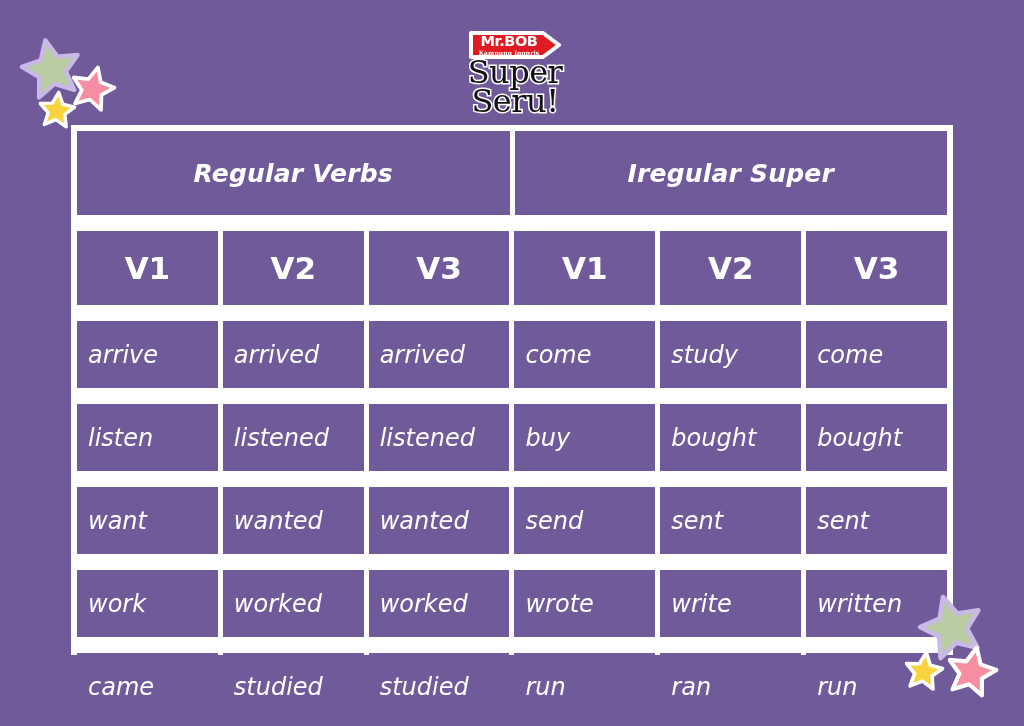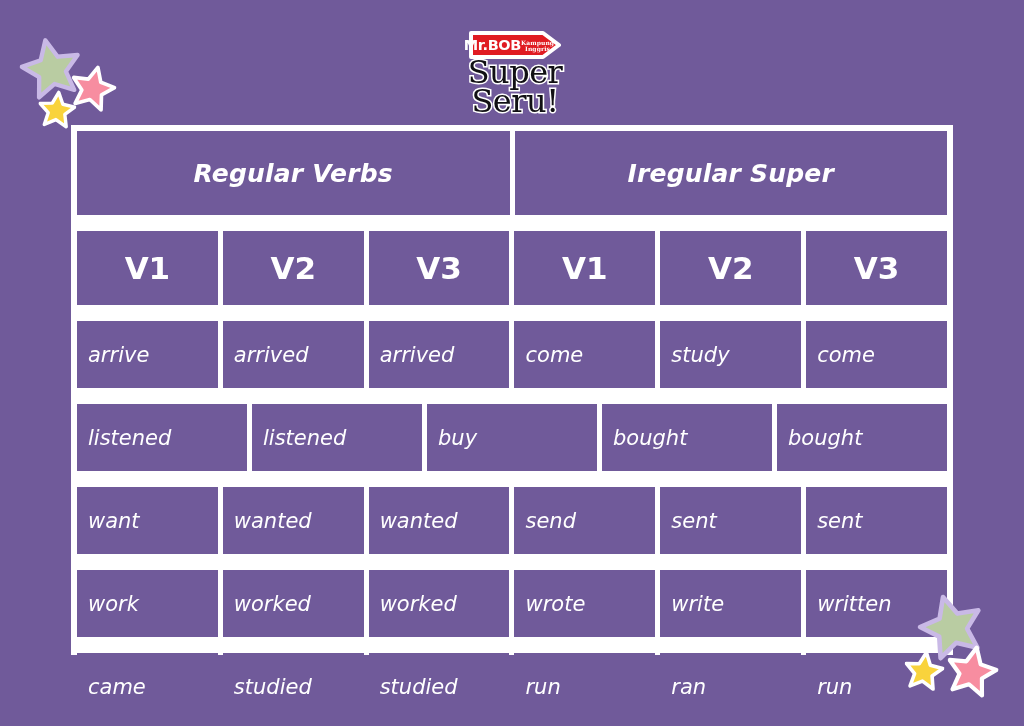--- a/index.html
+++ b/index.html
@@ -44,21 +44,21 @@
     margin: 0 auto;
   }
   .logo-banner svg { display: block; }
   .logo-banner-text {
     position: absolute;
     left: 0;
     top: 0;
     width: 84px;
     height: 30px;
     display: flex;
-    flex-direction: row;
+    flex-direction: column;
     align-items: center;
     justify-content: center;
     line-height: 1;
   }
   .logo-brand {
     color: #ffffff;
     font-size: 14.5px;
     font-weight: bold;
     letter-spacing: -0.4px;
     font-family: "DejaVu Sans", "Liberation Sans", sans-serif;
@@ -125,21 +125,21 @@
   }
   .cell.colhead {
     flex: 1 1 0;
     justify-content: center;
     font-size: 31px;
     font-weight: bold;
   }
   .cell.data {
     flex: 1 1 0;
     justify-content: flex-start;
-    font-size: 21px;
+    font-size: 24px;
     font-style: italic;
     padding-left: 11px;
   }
 </style>
 </head>
 <body>
 
 <div class="star-cluster top-left">
   <svg class="star" width="62" height="62" viewBox="0 0 100 100" style="left:6px; top:8px; transform:rotate(-12deg);">
     <path d="M50 6 L64 36 L96 40 L72 62 L79 94 L50 78 L21 94 L28 62 L4 40 L36 36 Z" fill="#b9cca2" stroke="#c9b9e6" stroke-width="7" stroke-linejoin="round"></path>
@@ -187,20 +187,21 @@
   <div class="table-row row-body">
     <div class="cell data">arrive</div>
     <div class="cell data">arrived</div>
     <div class="cell data">arrived</div>
     <div class="cell data">come</div>
     <div class="cell data">study</div>
     <div class="cell data">come</div>
   </div>
 
   <div class="table-row row-body">
+    <div class="cell data">listen</div>
     <div class="cell data">listened</div>
     <div class="cell data">listened</div>
     <div class="cell data">buy</div>
     <div class="cell data">bought</div>
     <div class="cell data">bought</div>
   </div>
 
   <div class="table-row row-body">
     <div class="cell data">want</div>
     <div class="cell data">wanted</div>

